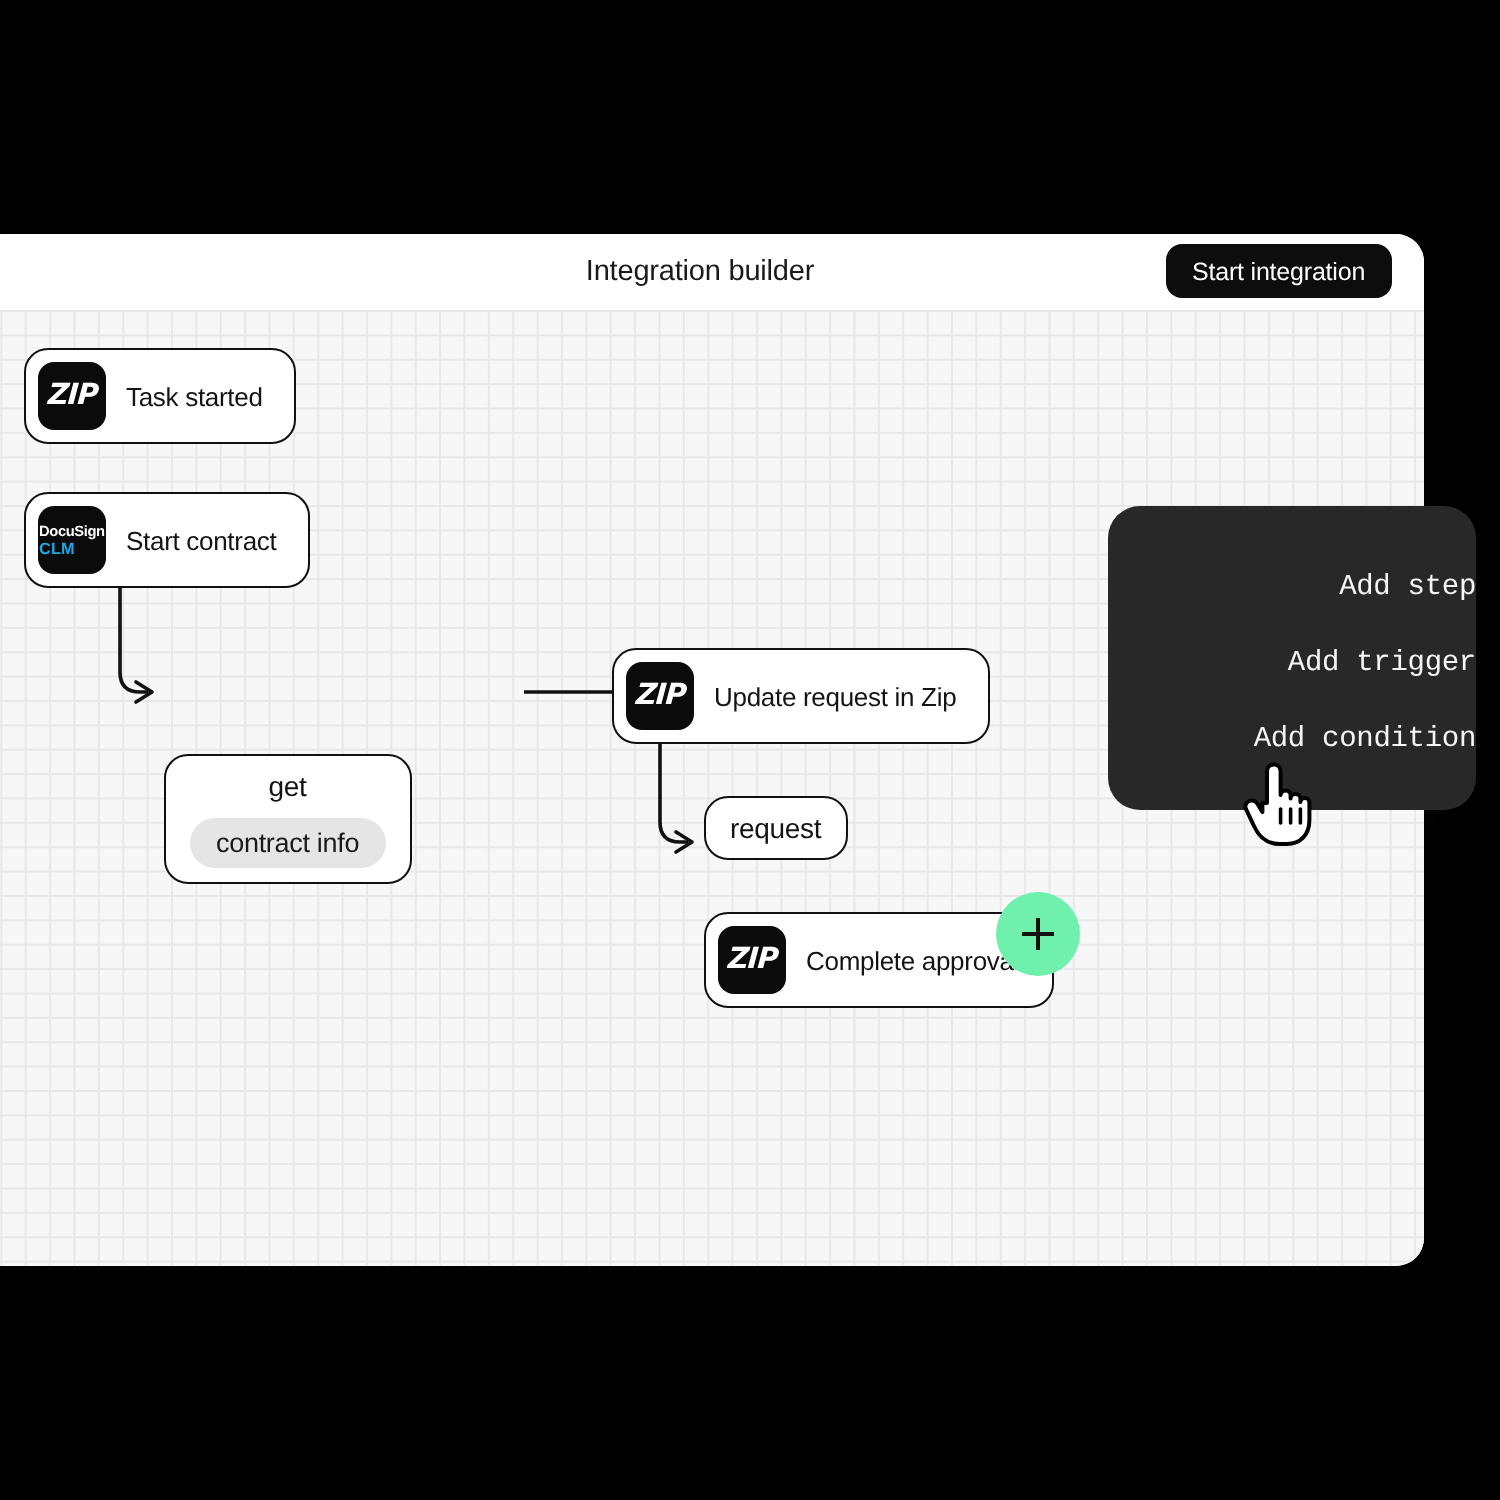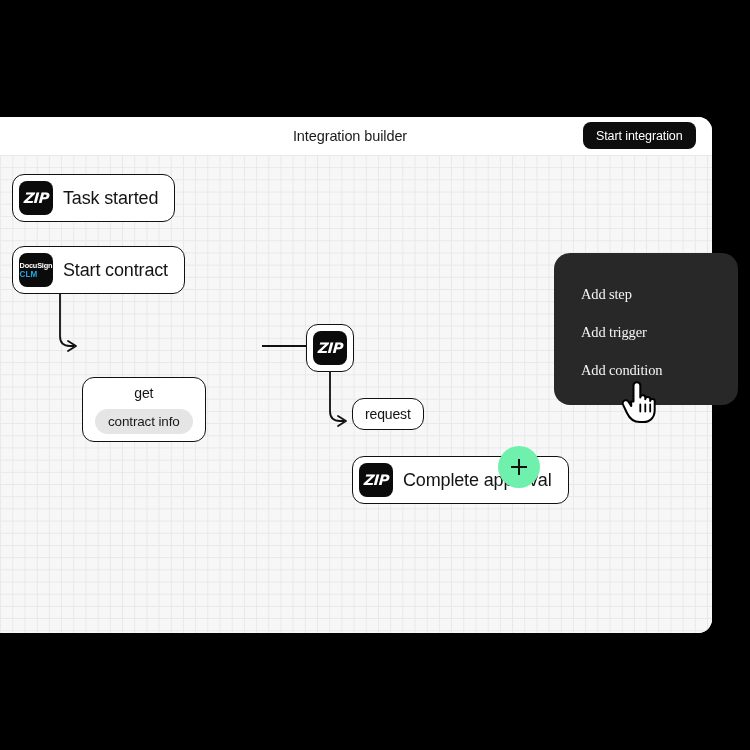--- a/index.html
+++ b/index.html
@@ -145,21 +145,21 @@
   .ds-mark .ds-bot {
     display: block;
     color: #1ea7e8;
     font-family: "Liberation Sans", sans-serif;
     font-weight: bold;
     font-size: 8.4px;
     letter-spacing: 0.1px;
   }
 
   .node-label {
-    font-size: 18px;
+    font-size: 13px;
     color: #141414;
     letter-spacing: -0.15px;
     white-space: nowrap;
   }
 
   
   .node.icon-node { padding: 6px; gap: 10px; }
   .node.icon-node .node-label { padding-right: 10px; }
 
   
@@ -242,23 +242,23 @@
     padding: 22px 0 0 0;
   }
   #context-menu .menu-item {
     display: block;
     width: 100%;
     padding: 0 0 0 27px;
     height: 38px;
     line-height: 38px;
     background: transparent;
     border: none;
-    text-align: left;
+    text-align: right;
     color: #f5f5f5;
-    font-family: Liberation Serif, serif;
+    font-family: Liberation Mono, monospace;
     font-size: 14.5px;
     letter-spacing: -0.15px;
     cursor: pointer;
     white-space: nowrap;
   }
 
   
   #menu-shadow {
     position: absolute;
     left: 712px;
@@ -327,20 +327,21 @@
 
       <div class="node expr-node" id="node-get-contract">
         <span class="expr-text">get</span>
         <span class="pill grey">contract info</span>
       </div>
 
       <div class="node icon-node" id="node-update-request">
         <div class="node-logo">
           <span class="zip-mark">ZIP</span>
         </div>
+        <span class="node-label">Update request in Zip</span>
       </div>
 
       <div class="node expr-node" id="node-update-zip-doc">
         <span class="expr-text">request</span>
       </div>
 
       <div class="node icon-node" id="node-complete-approval">
         <div class="node-logo">
           <span class="zip-mark">ZIP</span>
         </div>

